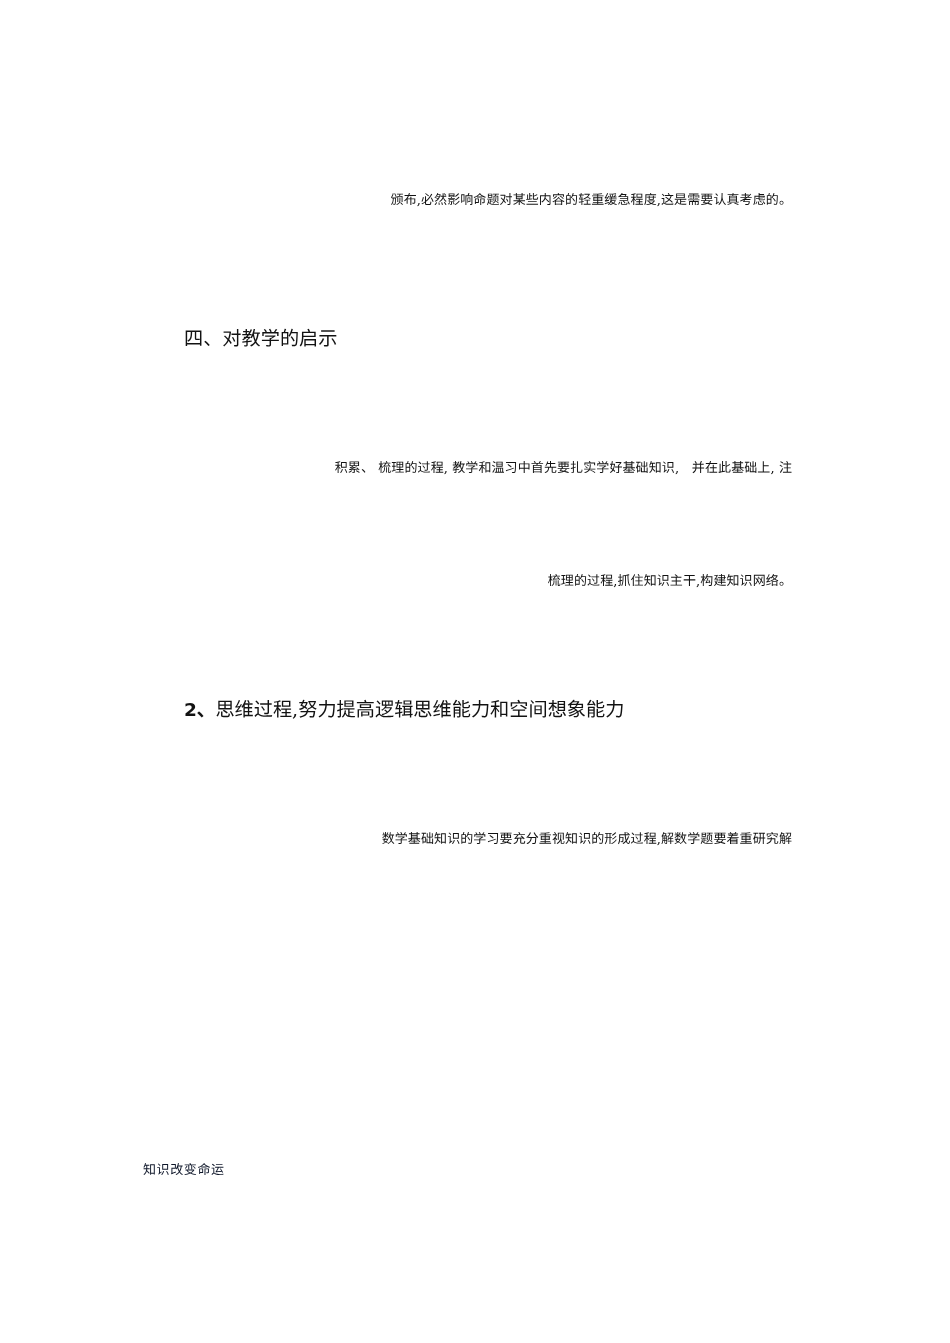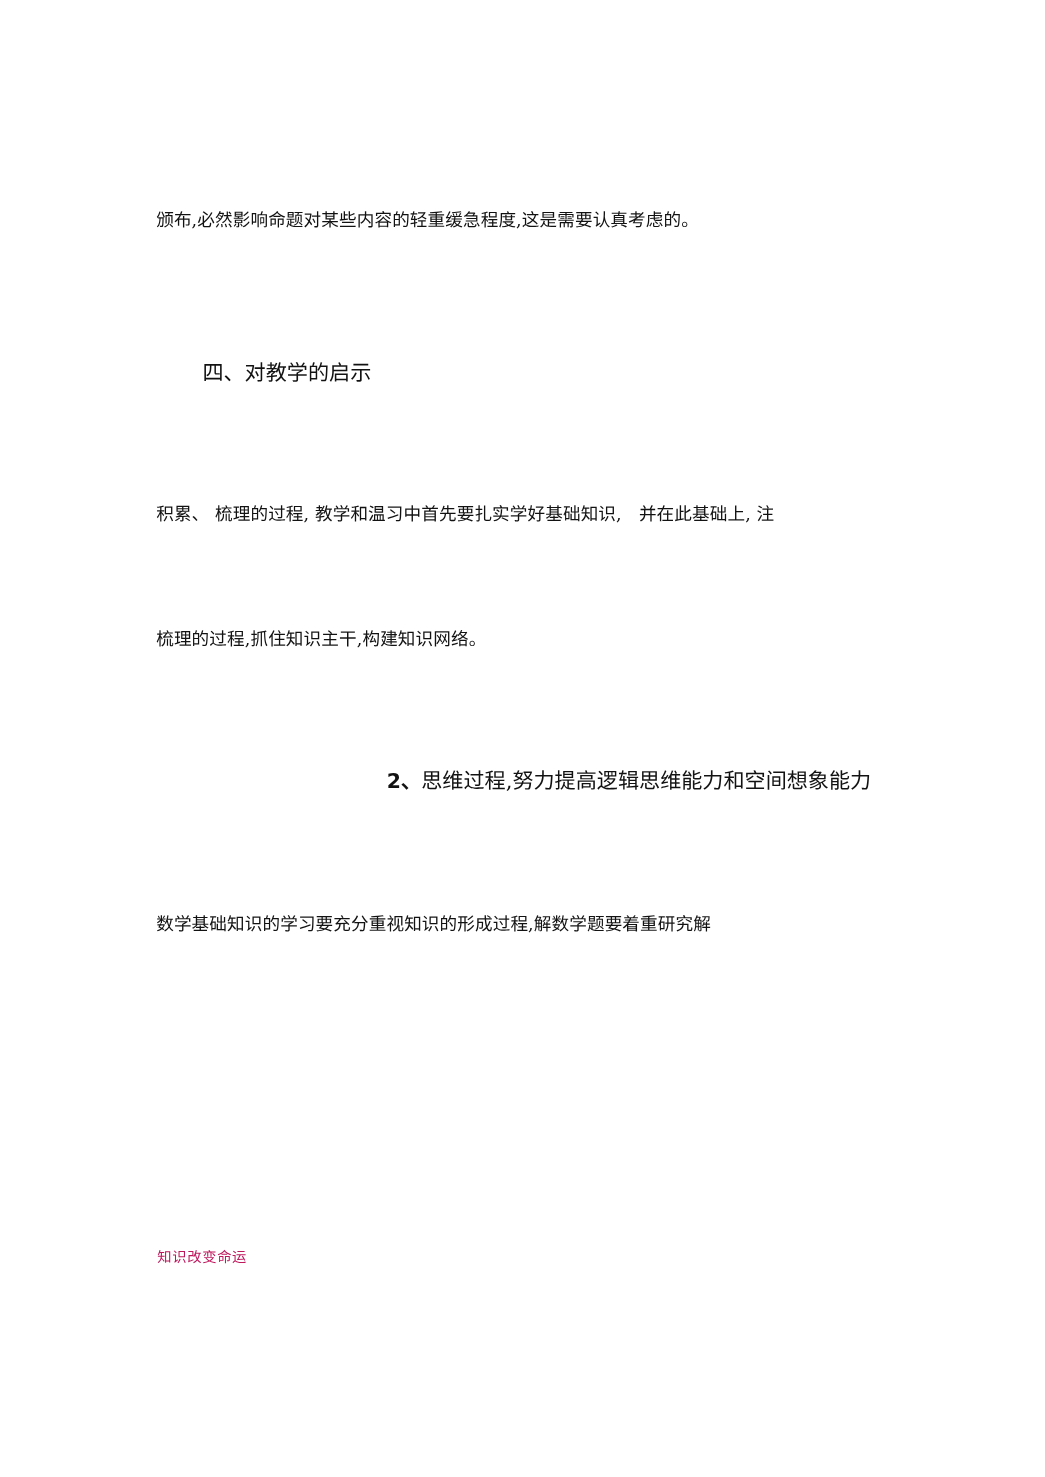--- a/index.html
+++ b/index.html
@@ -38,24 +38,25 @@
     font-size: 19.2px;
     line-height: 37.6px;
     letter-spacing: 0.1px;
     text-align: left;
     white-space: pre-wrap;
     color: #111111;
   }
 
   .line {
     display: block;
-    font-size: 16px;
+    font-size: 13px;
     line-height: 37.6px;
     white-space: pre;
     color: #121212;
+    text-align: right;
   }
 
   
   .heading-line {
     display: block;
     padding-left: 42px;
     font-size: 19.2px;
     line-height: 37.6px;
     white-space: pre;
     color: #121212;
@@ -74,25 +75,25 @@
   }
 
   .block + .block {
     margin-top: 11px;
   }
 
   
   .watermark {
     position: absolute;
     left: 143px;
-    top: 1136px;
+    top: 1162px;
     font-size: 13px;
     line-height: 16px;
     letter-spacing: 0.6px;
-    color: #be185d;
+    color: #0f172a;
     white-space: pre;
     user-select: none;
     pointer-events: none;
     font-family: "DejaVu Serif", "Liberation Serif", serif;
   }
 </style>
 </head>
 <body>
 
 <div class="page">
@@ -110,21 +111,21 @@
     </div>
 
 
     <div class="block indent-first" style="margin-top:16px;">
       <p class="para">
         <span class="line">积累、 梳理的过程, 教学和温习中首先要扎实学好基础知识,   并在此基础上, 注</span>
         <span class="line">梳理的过程,抓住知识主干,构建知识网络。</span>
       </p>
     </div>
 
-    <div class="block" style="margin-top:17px;text-align:right;">
+    <div class="block" style="margin-top:17px;">
       <span class="heading-line"><span class="num">2、</span><span>思维过程,努力提高逻辑思维能力和空间想象能力</span></span>
     </div>
 
     <div class="block indent-first" style="margin-top:16px;">
       <p class="para">
         <span class="line">数学基础知识的学习要充分重视知识的形成过程,解数学题要着重研究解</span>
         
         
         
       </p>

